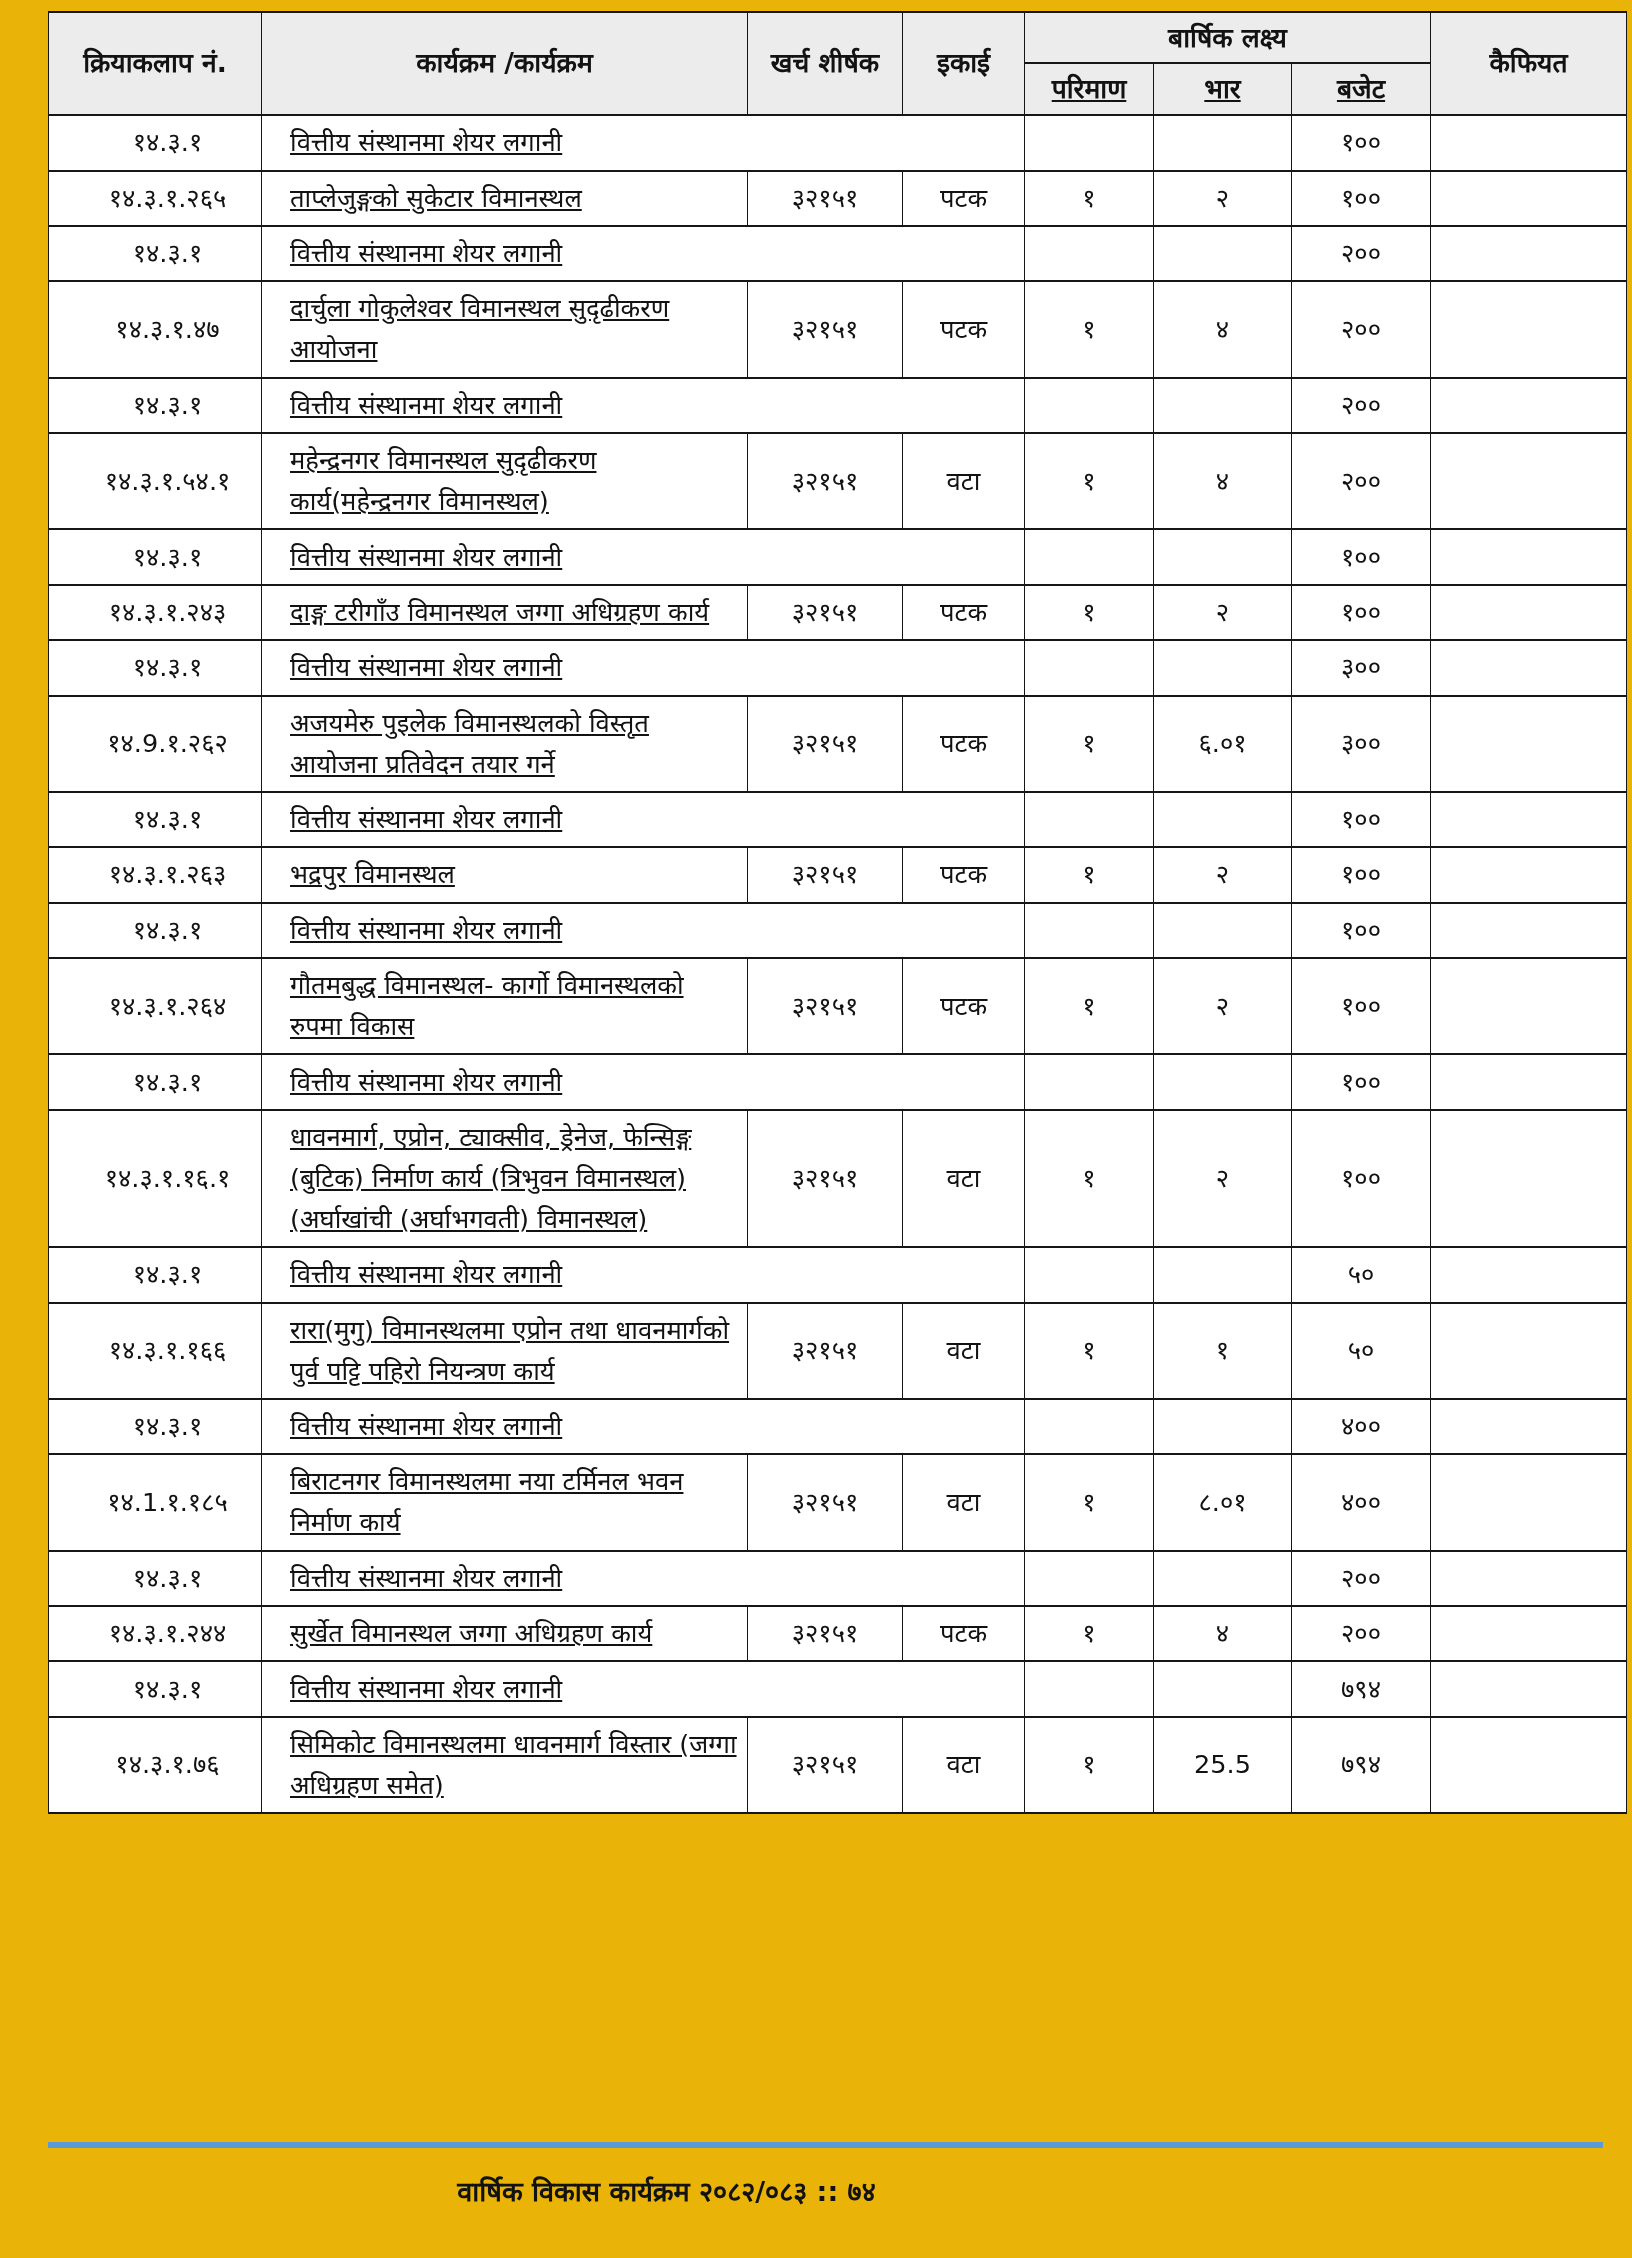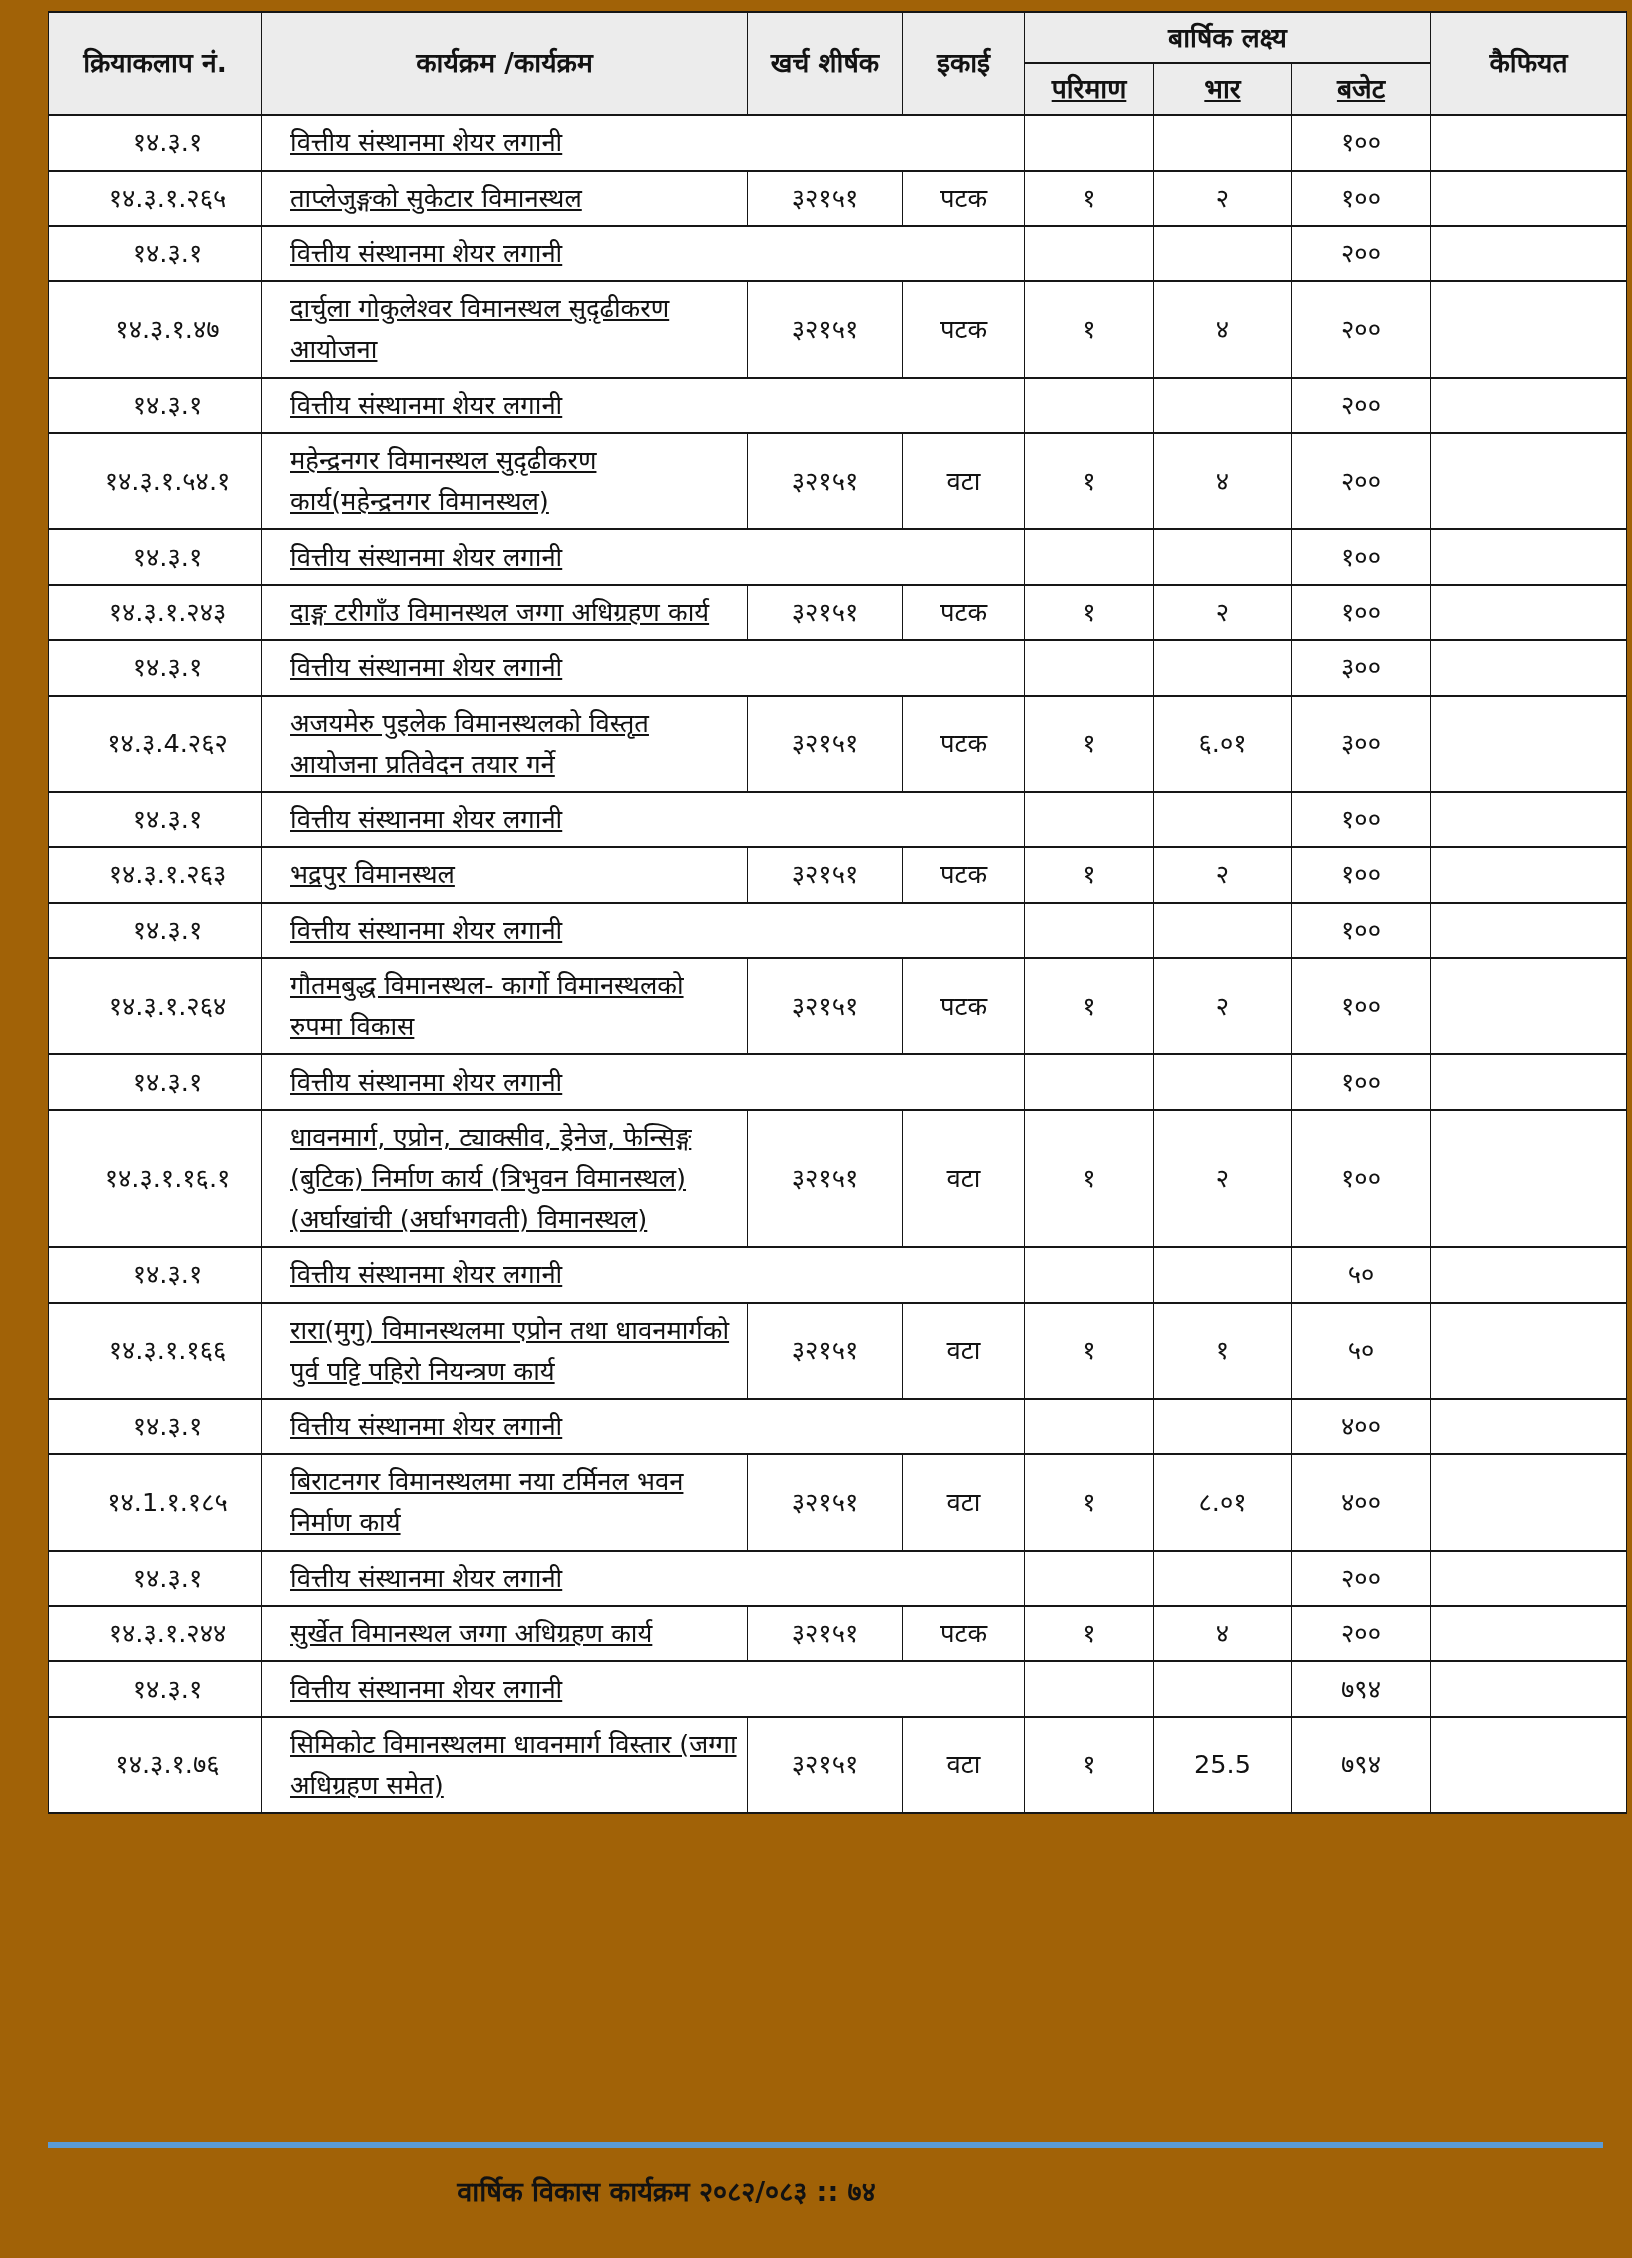--- a/index.html
+++ b/index.html
@@ -2,21 +2,21 @@
 <html style="font-size:14px"><head>
 <meta charset="utf-8">
 <style>
   * { margin:0; padding:0; box-sizing:border-box; }
   html, body { background:#ffffff; }
   body {
     width:1633px; height:2258px;
     font-family:"DejaVu Sans","Liberation Sans",sans-serif;
     color:#121212;
   }
-  .page { position:relative; width:1633px; height:2258px; overflow:hidden; background:#a16207; }
+  .page { position:relative; width:1633px; height:2258px; overflow:hidden; background:#eab308; }
 
   table.budget {
     position:absolute; left:48px; top:10.6px; width:1577px;
     border-collapse:collapse; table-layout:fixed;
   }
   col.w-activity { width:213px; }
   col.w-program  { width:486px; }
   col.w-expense  { width:155px; }
   col.w-unit     { width:122px; }
   col.w-qty      { width:129px; }
@@ -171,21 +171,21 @@
         </tr>
         <tr class="summary">
           <td class="c1">१४.३.१</td>
           <td class="c2" colspan="3">वित्तीय संस्थानमा शेयर लगानी</td>
           <td class="num"></td>
           <td class="num"></td>
           <td class="num">३००</td>
           <td class="num"></td>
         </tr>
         <tr class="detail">
-          <td class="c1">१४.३.4.२६२</td>
+          <td class="c1">१४.9.१.२६२</td>
           <td class="c2">अजयमेरु पुइलेक विमानस्थलको विस्तृत आयोजना प्रतिवेदन तयार गर्ने</td>
           <td class="num">३२१५१</td>
           <td class="num">पटक</td>
           <td class="num">१</td>
           <td class="num">६.०१</td>
           <td class="num">३००</td>
           <td class="num"></td>
         </tr>
         <tr class="summary">
           <td class="c1">१४.३.१</td>

